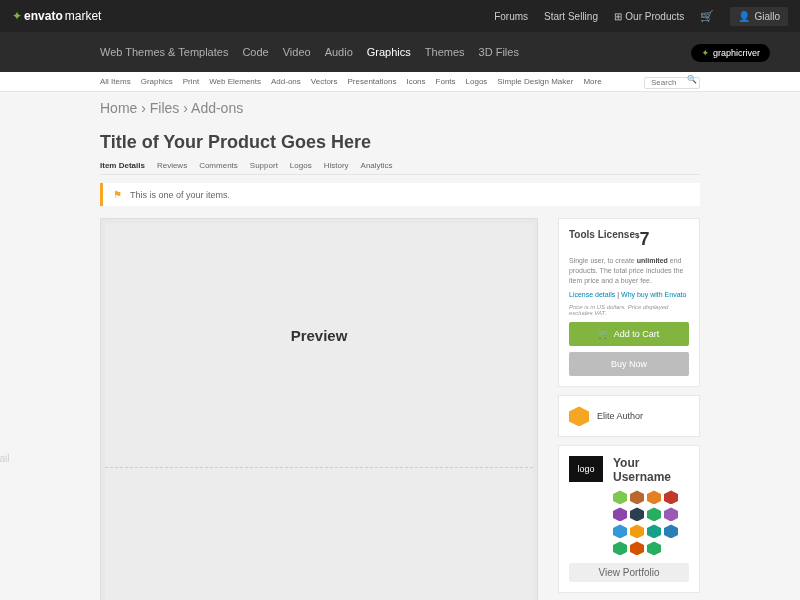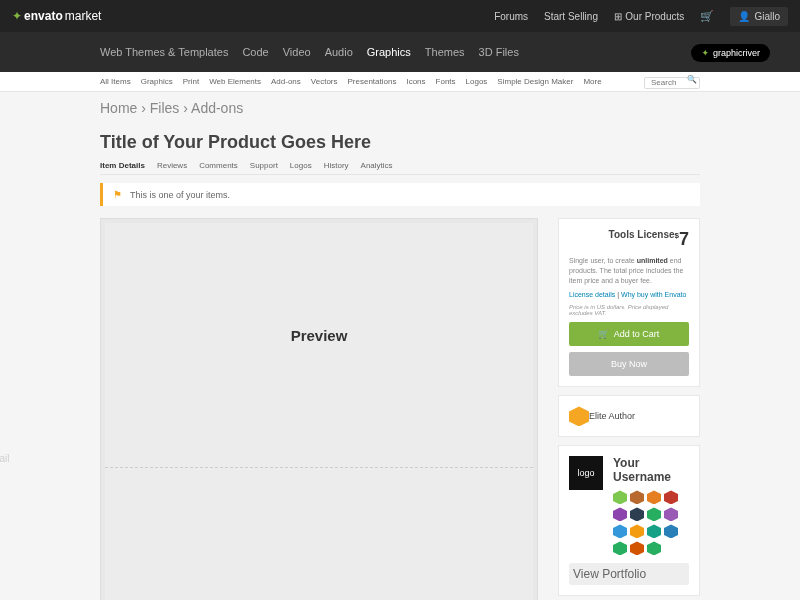--- a/index.html
+++ b/index.html
@@ -36,41 +36,41 @@
 .flag{color:#f5a623;font-size:10px}
 .content{display:flex;gap:20px;margin-top:12px}
 .left{flex:1}
 .preview-box{background:#e8e8e8;border:1px solid #ddd;padding:4px}
 .preview-inner{background:#ececec;height:450px;display:flex;align-items:center;justify-content:center;position:relative}
 .preview-text{color:#333;font-size:15px;font-weight:600;position:absolute;top:104px}
 .dashed{position:absolute;top:244px;left:0;right:0;border-top:1px dashed #ccc}
 .thumb-note{position:absolute;left:-178px;top:234px;text-align:center;font-size:10px;color:#d0d0d0;width:90px;line-height:1.3}
 .right{width:142px}
 .card{background:#fff;border:1px solid #e8e8e8;padding:10px;margin-bottom:8px}
-.card-row{display:flex;justify-content:flex-end;align-items:flex-start}
+.card-row{display:flex;justify-content:flex-start;align-items:flex-start}
 .lic-title{font-size:10px;font-weight:600;color:#444}
 .price{font-size:18px;font-weight:600;color:#333}
 .price sup{font-size:8px;vertical-align:top;position:relative;top:2px}
 .lic-text{font-size:7px;color:#888;line-height:1.4;margin-top:6px}
 .lic-text b{color:#444}
 .lic-links{font-size:7px;margin-top:6px}
 .lic-links a{color:#0084b4;text-decoration:none}
 .small{font-size:6px;font-style:italic;color:#999;margin-top:6px}
 .btn{display:flex;align-items:center;justify-content:center;gap:4px;padding:7px;border-radius:2px;font-size:9px;font-weight:500;cursor:pointer;margin-top:6px}
 .btn-green{background:#82b440;color:#fff}
 .btn-grey{background:#bdbdbd;color:#fff}
-.author-chip{display:flex;align-items:center;gap:0}
+.author-chip{display:flex;align-items:center;gap:8px}
 .hex{width:20px;height:20px;background:#f5a623;clip-path:polygon(50% 0,100% 25%,100% 75%,50% 100%,0 75%,0 25%)}
 .author-text{font-size:9px;color:#444}
 .user-block{display:flex;gap:10px}
-.logo-sq{width:34px;height:34px;background:#111;color:#fff;font-size:9px;display:flex;align-items:center;justify-content:center}
+.logo-sq{width:34px;height:26px;background:#111;color:#fff;font-size:9px;display:flex;align-items:center;justify-content:center}
 .username{font-size:12px;font-weight:600;color:#444}
 .badges{display:flex;flex-wrap:wrap;gap:3px;margin-top:6px}
 .badge{width:14px;height:14px;clip-path:polygon(50% 0,100% 25%,100% 75%,50% 100%,0 75%,0 25%)}
-.port-btn{background:#eee;text-align:left;padding:4px;font-size:12px;color:#666;margin-top:8px;border-radius:2px;cursor:pointer}
+.port-btn{background:#eee;text-align:center;padding:4px;font-size:10px;color:#666;margin-top:8px;border-radius:2px;cursor:pointer}
 .stat{display:flex;align-items:center;gap:6px;padding:6px 2px}
 .stat-icon{font-size:11px;color:#888}
 .stat-num{font-size:13px;font-weight:600;color:#444}
 .stat-lbl{font-size:9px;color:#666}
 </style>
 </head>
 <body>
 
 <div class="topbar">
   <div class="logo">

